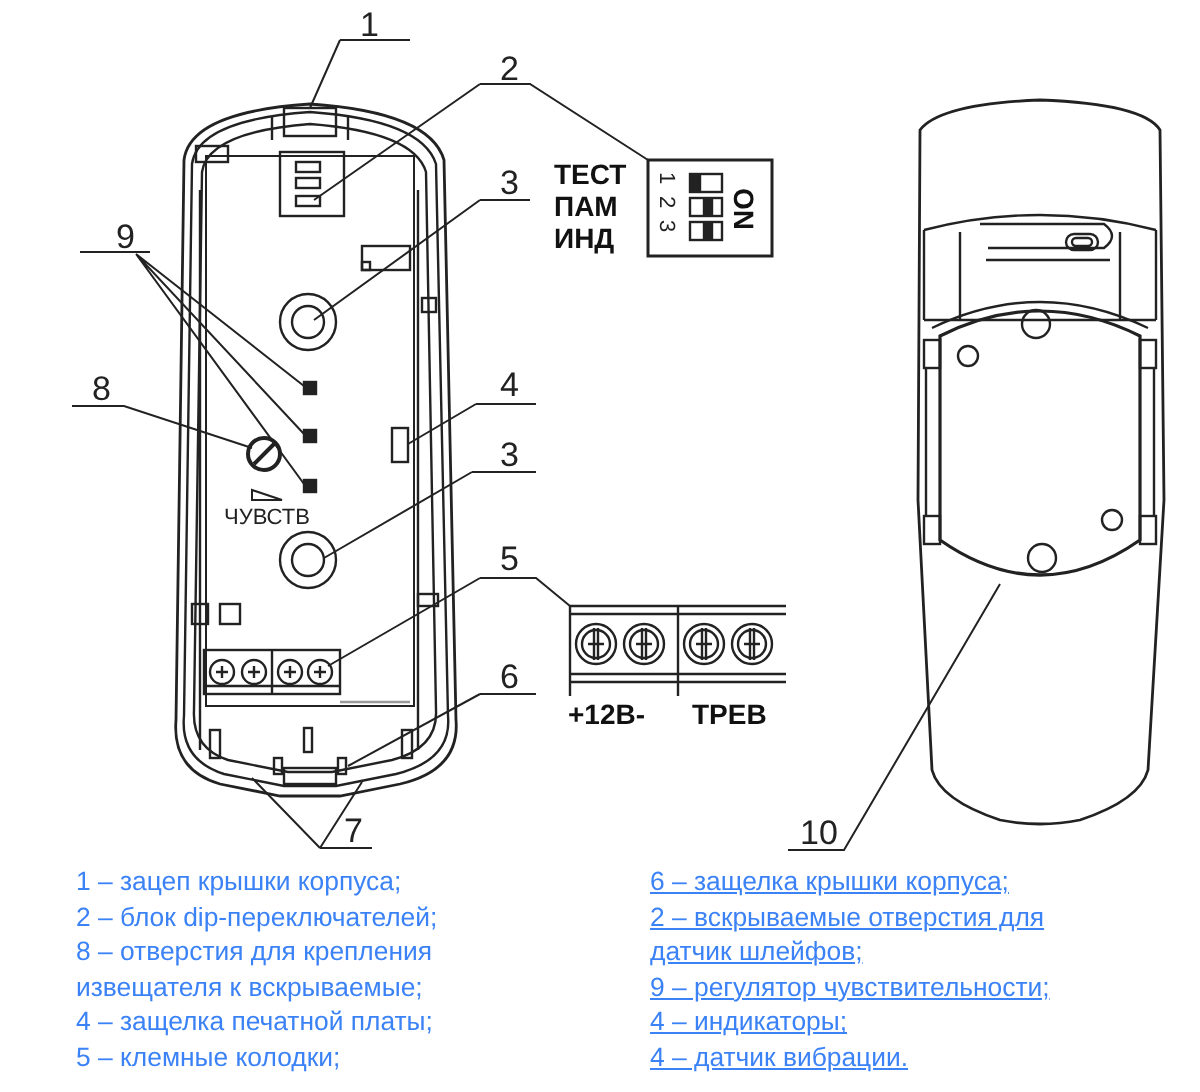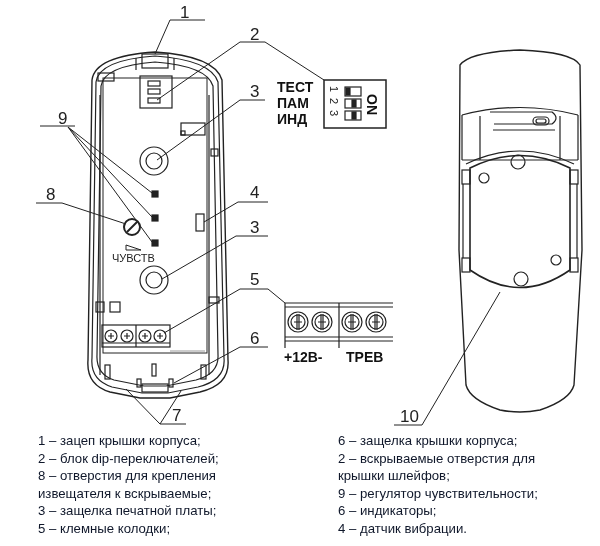--- a/index.html
+++ b/index.html
@@ -2,24 +2,24 @@
 <html><head>
 <meta charset="utf-8">
 <style>
   html, body { margin: 0; padding: 0; background: #ffffff; }
   body { width: 600px; height: 546px; position: relative; overflow: hidden; font-family: "Liberation Sans", sans-serif; color: #1a1a1a; }
   svg#diagram { position: absolute; left: 0; top: 0; width: 600px; height: 546px; }
   .callout { font-family: "Liberation Sans", sans-serif; font-size: 17px; fill: #222; }
   .sw-label { font-family: "Liberation Sans", sans-serif; font-size: 14px; font-weight: bold; fill: #111; }
   .small { font-family: "Liberation Sans", sans-serif; font-size: 11px; fill: #222; }
   .term-label { font-family: "Liberation Sans", sans-serif; font-size: 14px; font-weight: bold; fill: #111; }
-  .legend { position: absolute; top: 432px; font-size: 13.2px; line-height: 17.6px; color: #0f172a; }
+  .legend { position: absolute; top: 432px; font-size: 13.2px; line-height: 17.6px; color: #3b82f6; }
   .legend div { white-space: nowrap; }
   #legend-left { left: 38px; }
-  #legend-right { left: 338px; }
+  #legend-right { left: 325px; text-decoration: underline; }
 </style>
 </head>
 <body>
 
 <svg id="diagram" viewBox="0 0 600 546" xmlns="http://www.w3.org/2000/svg">
   <g fill="none" stroke="#222" stroke-width="1.2">
 
     <g>
 
       <path d="M92,80 Q95,56 155,52 Q215,56 222,80 L228,360 Q230,385 200,392 L170,398 L140,398 L110,392 Q86,385 88,360 Z" stroke-width="1.4"></path>
@@ -209,24 +209,24 @@
 
   <text class="term-label" x="284" y="362">+12В-</text>
   <text class="term-label" x="346" y="362">ТРЕВ</text>
 </svg>
 
 <div class="legend" id="legend-left">
   <div>1 – зацеп крышки корпуса;</div>
   <div>2 – блок dip-переключателей;</div>
   <div>8 – отверстия для  крепления</div>
   <div>извещателя к вскрываемые;</div>
-  <div>3 – защелка печатной платы;</div>
+  <div>4 – защелка печатной платы;</div>
   <div>5 – клемные колодки;</div>
 </div>
 
 <div class="legend" id="legend-right">
   <div>6 – защелка крышки корпуса;</div>
   <div>2 – вскрываемые отверстия для</div>
-  <div>крышки шлейфов;</div>
+  <div>датчик шлейфов;</div>
   <div>9 – регулятор чувствительности;</div>
-  <div>6 – индикаторы;</div>
+  <div>4 – индикаторы;</div>
   <div>4 – датчик вибрации.</div>
 </div>
 
 </body></html>

